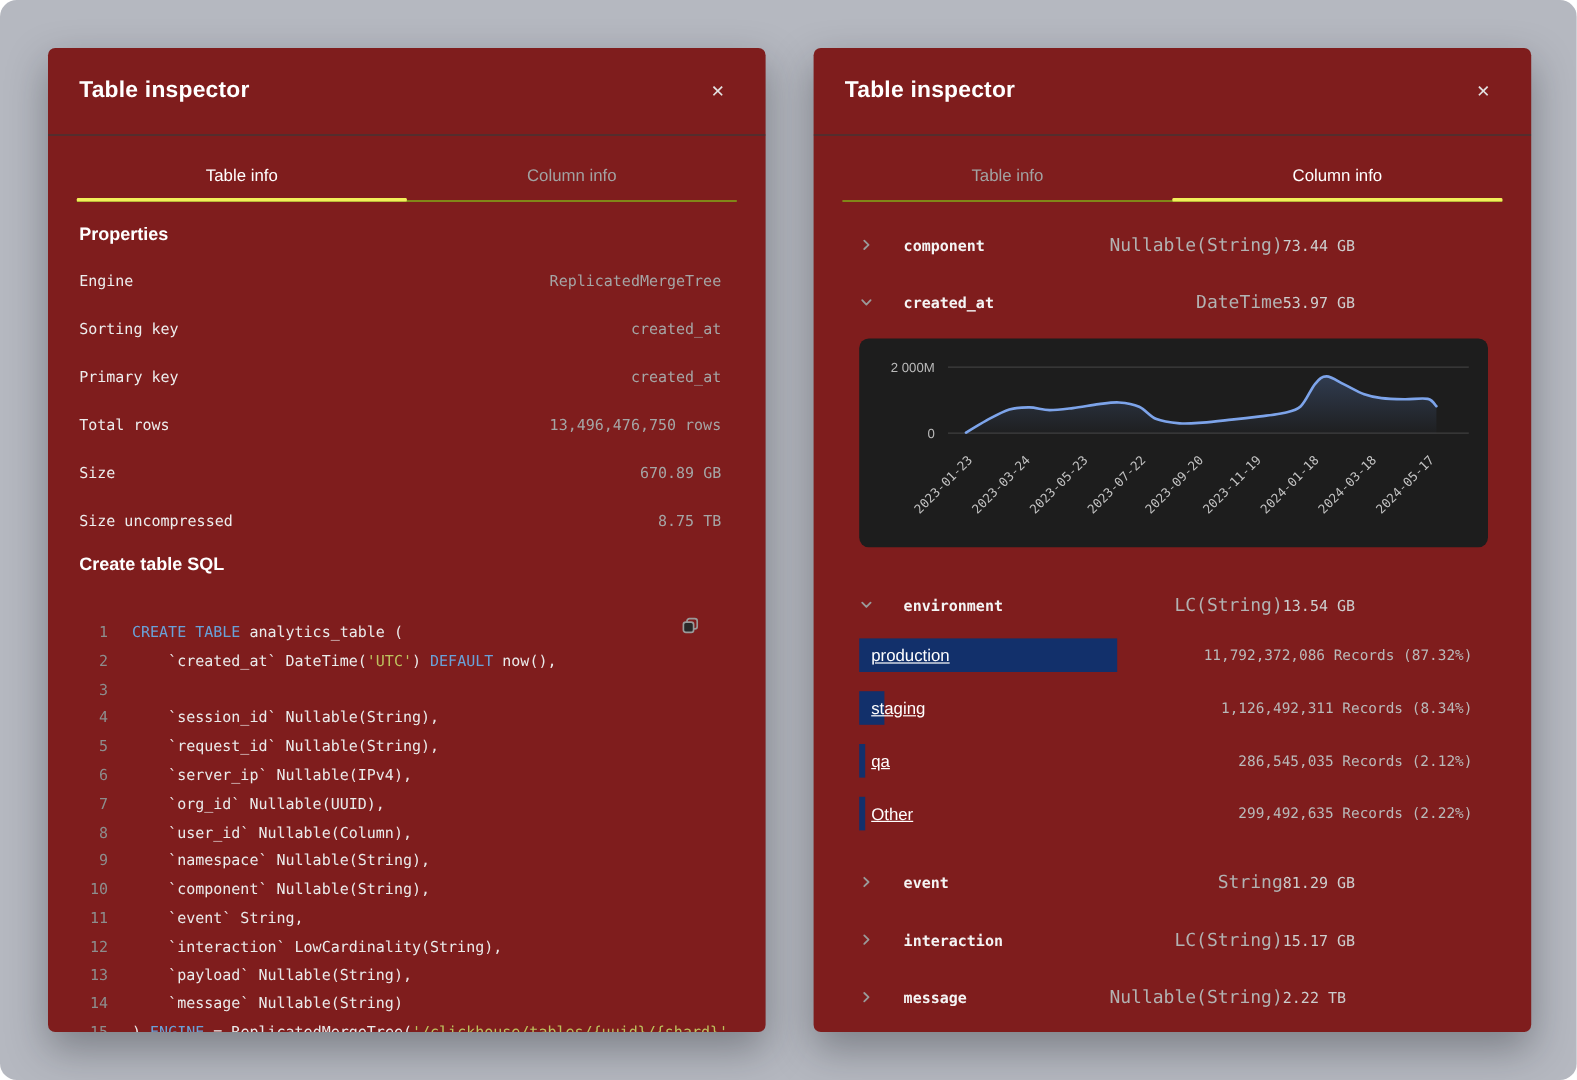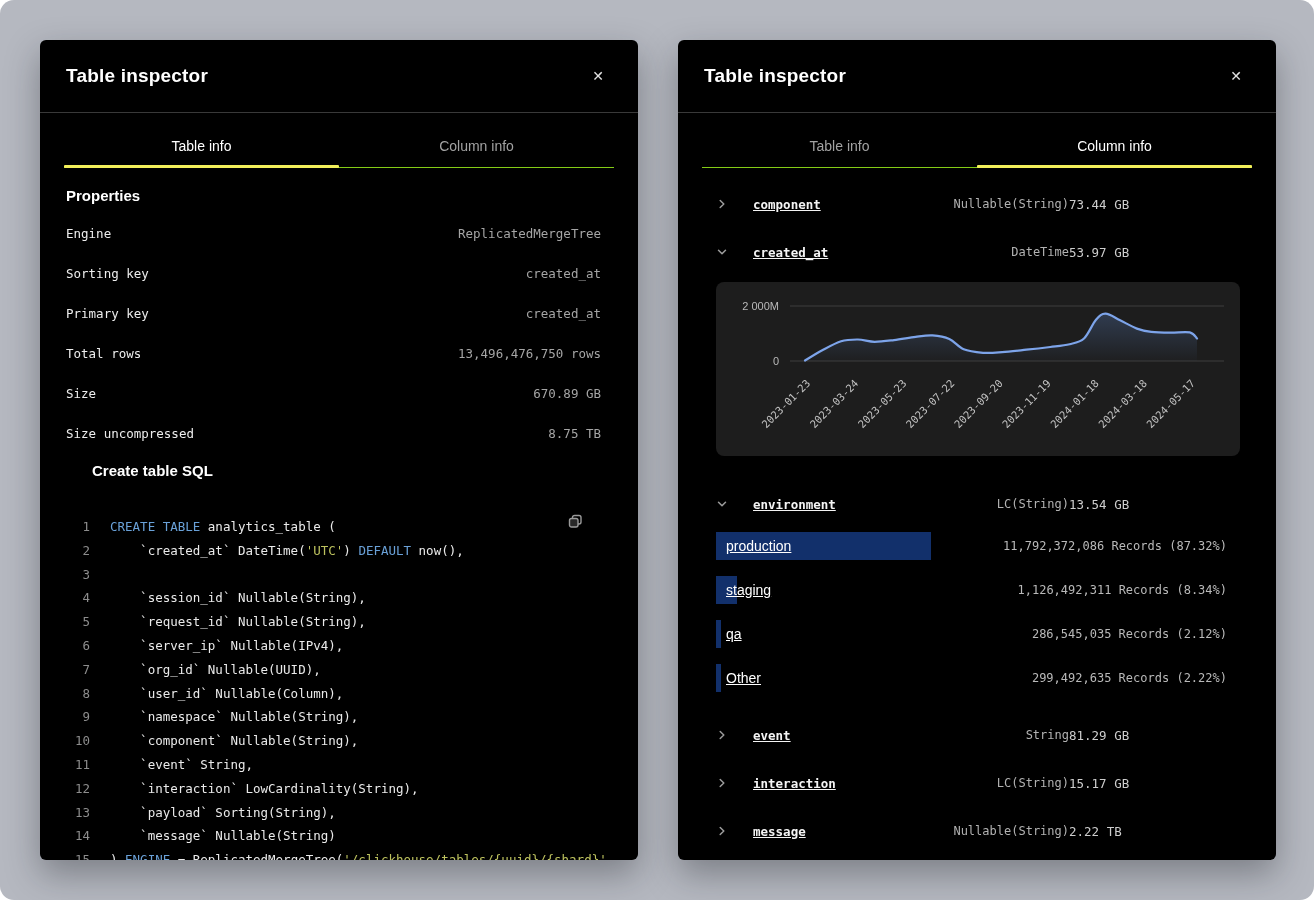--- a/index.html
+++ b/index.html
@@ -1,46 +1,46 @@
 <!DOCTYPE html>
 <html style="--yellow: #f2ef5a; --navy: #12306b; --kw: #6aa1d8; --str: #bdc25e;"><head>
 <meta charset="utf-8">
 <style>
   * { margin:0; padding:0; box-sizing:border-box; }
   html,body { background:#ffffff; }
   .canvas { position:relative; width:1314px; height:900px; background:#b5b8c0; border-radius:14px; overflow:hidden; font-family:"Liberation Sans", sans-serif; }
-  .modal { position:absolute; top:40px; width:598px; height:820px; background:#000000; border-radius:6px; overflow:hidden; color:#ececec; box-shadow:0 14px 34px rgba(20,22,30,.35); }
+  .modal { position:absolute; top:40px; width:598px; height:820px; background:#7f1d1d; border-radius:6px; overflow:hidden; color:#ececec; box-shadow:0 14px 34px rgba(20,22,30,.35); }
   #modal-left { left:40px; } #modal-right { left:678px; }
 
   .modal-header { height:73px; display:flex; align-items:center; justify-content:space-between; padding:0 28px 0 26px; border-bottom:1px solid #393939; }
   .modal-title { font-size:19px; font-weight:700; color:#ffffff; letter-spacing:.2px; }
   .close-btn { background:none; border:none; color:#e3e3e3; font-size:14px; line-height:1; padding:6px; cursor:pointer; font-family:"Liberation Sans", sans-serif; }
 
   .tab-bar { display:flex; margin:0 24px; height:55px; border-bottom:1px solid #84cc16; }
   .tab { flex:1; display:flex; align-items:flex-end; justify-content:center; padding-bottom:13px; font-size:14px; color:#a2a2a2; position:relative; cursor:pointer; }
   .tab.active { color:#ffffff; font-weight:500; }
   .tab.active::after { content:""; position:absolute; left:0; right:0; bottom:-1px; height:3px; background:var(--yellow,#f2ef5a); border-radius:1px; }
 
   .left-body { padding:0 37px 0 26px; }
   .section-heading { font-size:15px; font-weight:700; color:#ffffff; margin-top:19px; margin-bottom:9px; }
   .prop-row { display:flex; justify-content:space-between; align-items:center; height:40px; font-family:"DejaVu Sans Mono", monospace; font-size:12.5px; }
   .prop-label { color:#ededed; }
   .prop-value { color:#a5a5a5;padding-left:42px; }
 
-  .sql-h { margin-top:9px;margin-left:26px; }
+  .sql-h { margin-top:9px; }
   .sql-block { position:relative; margin-top:36px; font-family:"DejaVu Sans Mono", monospace; font-size:12.5px; }
   .sql-line { display:flex; line-height:23.8px; white-space:pre; }
   .sql-ln { width:24px; flex:none; text-align:right; color:#8d8d8d; margin-right:20px; user-select:none; }
   .tok-k { color:var(--kw,#6aa1d8); } .tok-s { color:var(--str,#bdc25e); } .tok-p { color:#eaeaea; }
   .copy-btn { position:absolute; top:-4px; right:15px; background:none; border:none; padding:3px; cursor:pointer; }
 
   .right-body { padding:12px 36px 0 38px; }
   .col-row { display:grid; grid-template-columns:16px 1fr auto 171px; align-items:center; height:48px; cursor:pointer; font-family:"DejaVu Sans Mono", monospace; }
-  .col-name { margin-left:21px; font-weight:700; font-size:12.5px; color:#f4f4f4;text-decoration:underline; }
-  .col-type { font-size:12px; color:#b2b2b2; text-align:right; }
+  .col-name { margin-left:21px; font-weight:700; font-size:12.5px; color:#f4f4f4; }
+  .col-type { font-size:15px; color:#b2b2b2; text-align:right; }
   .col-size { font-size:12.5px; color:#cdcdcd; }
   .chev { display:flex; align-items:center; justify-content:flex-start; }
 
   .hist-panel { margin:6px 0 24px 0; background:#1d1d1d; border-radius:8px; height:174px; overflow:hidden; }
 
   .values-block { margin:4px 0 19px 0; }
   .value-row { position:relative; height:28px; display:flex; align-items:center; margin-bottom:16px; padding-right:13px; }
   .value-bar { position:absolute; left:0; top:0; bottom:0; background:var(--navy,#12306b); }
   .value-label { position:relative; margin-left:10px; font-size:14px; color:#ffffff;text-decoration:underline; }
   .value-records { position:relative; margin-left:auto; font-family:"DejaVu Sans Mono", monospace; font-size:12px; color:#b9b9b9; }
@@ -107,21 +107,21 @@
             <div class="sql-line"><span class="sql-ln">3</span></div>
             <div class="sql-line"><span class="sql-ln">4</span><span class="sql-code"><span class="tok-p">    `session_id` Nullable(String),</span></span></div>
             <div class="sql-line"><span class="sql-ln">5</span><span class="sql-code"><span class="tok-p">    `request_id` Nullable(String),</span></span></div>
             <div class="sql-line"><span class="sql-ln">6</span><span class="sql-code"><span class="tok-p">    `server_ip` Nullable(IPv4),</span></span></div>
             <div class="sql-line"><span class="sql-ln">7</span><span class="sql-code"><span class="tok-p">    `org_id` Nullable(UUID),</span></span></div>
             <div class="sql-line"><span class="sql-ln">8</span><span class="sql-code"><span class="tok-p">    `user_id` Nullable(Column),</span></span></div>
             <div class="sql-line"><span class="sql-ln">9</span><span class="sql-code"><span class="tok-p">    `namespace` Nullable(String),</span></span></div>
             <div class="sql-line"><span class="sql-ln">10</span><span class="sql-code"><span class="tok-p">    `component` Nullable(String),</span></span></div>
             <div class="sql-line"><span class="sql-ln">11</span><span class="sql-code"><span class="tok-p">    `event` String,</span></span></div>
             <div class="sql-line"><span class="sql-ln">12</span><span class="sql-code"><span class="tok-p">    `interaction` LowCardinality(String),</span></span></div>
-            <div class="sql-line"><span class="sql-ln">13</span><span class="sql-code"><span class="tok-p">    `payload` Sorting(String),</span></span></div>
+            <div class="sql-line"><span class="sql-ln">13</span><span class="sql-code"><span class="tok-p">    `payload` Nullable(String),</span></span></div>
             <div class="sql-line"><span class="sql-ln">14</span><span class="sql-code"><span class="tok-p">    `message` Nullable(String)</span></span></div>
             <div class="sql-line"><span class="sql-ln">15</span><span class="sql-code"><span class="tok-p">) </span><span class="tok-k">ENGINE</span><span class="tok-p"> = ReplicatedMergeTree(</span><span class="tok-s">'/clickhouse/tables/{uuid}/{shard}'</span><span class="tok-p">,</span></span></div>
           </div>
       </div>
     </div>
   </section>
 
   <section class="modal" id="modal-right">
     <header class="modal-header">
       <h1 class="modal-title">Table inspector</h1>

